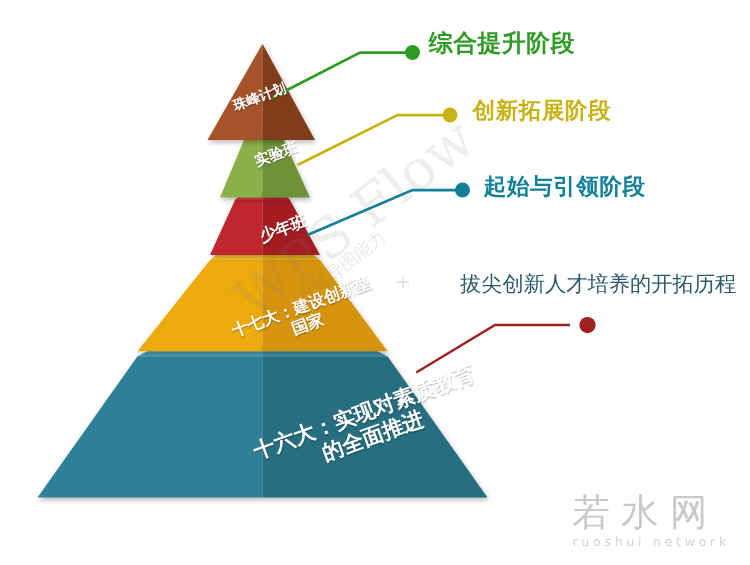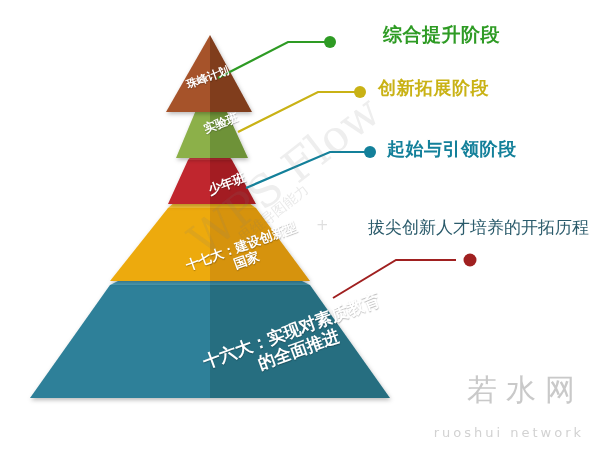--- a/index.html
+++ b/index.html
@@ -29,21 +29,21 @@
   }
 
   
   .callout-label {
     position: absolute;
     font-weight: bold;
     white-space: nowrap;
     letter-spacing: 0.5px;
     font-family: "DejaVu Sans", "Liberation Sans", sans-serif;
   }
-  #label-0 { left: 343px; top: 22px;  font-size: 19px; color: #2e9b24; margin-left: 40px; }
+  #label-0 { left: 343px; top: 22px;  font-size: 19px; color: #2e9b24; }
   #label-1 { left: 378px; top: 76px;  font-size: 18px; color: #c9b215; }
   #label-2 { left: 387px; top: 137px; font-size: 18px; color: #13809a; }
 
   #title-text {
     position: absolute;
     left: 368px;
     top: 216px;
     font-size: 17px;
     color: #2b5b6b;
     white-space: nowrap;
@@ -115,36 +115,36 @@
     left: 316px;
     top: 216px;
     color: rgba(110,110,110,0.22);
     font-size: 15px;
     pointer-events: none;
   }
   #brand-watermark {
     position: absolute;
     right: 16px;
     bottom: 12px;
-    text-align: right;
+    text-align: left;
     pointer-events: none;
   }
   #brand-watermark .brand-cn {
     font-size: 30px;
     letter-spacing: 9px;
     color: #c9c9c9;
     font-family: "DejaVu Serif", "Liberation Serif", serif;
     line-height: 1;
   }
   #brand-watermark .brand-en {
-    font-size: 13px;
+    font-size: 10px;
     letter-spacing: 3px;
     color: #d2d2d2;
     font-family: "DejaVu Sans", "Liberation Sans", sans-serif;
-    margin-top: 20px;
+    margin-top: 3px;
   }
 </style>
 </head>
 <body>
 
 <div id="stage">
 
   <svg class="svg-layer" viewBox="0 0 600 452">
     <defs>
 

